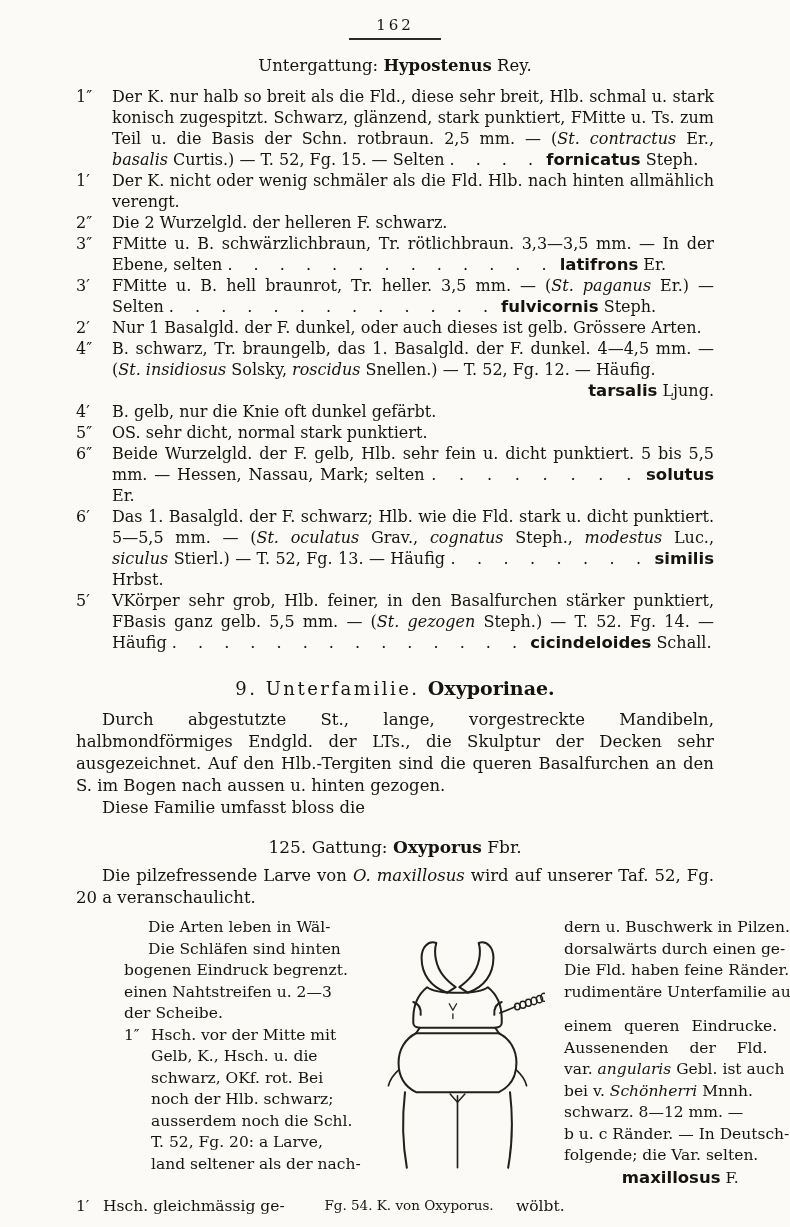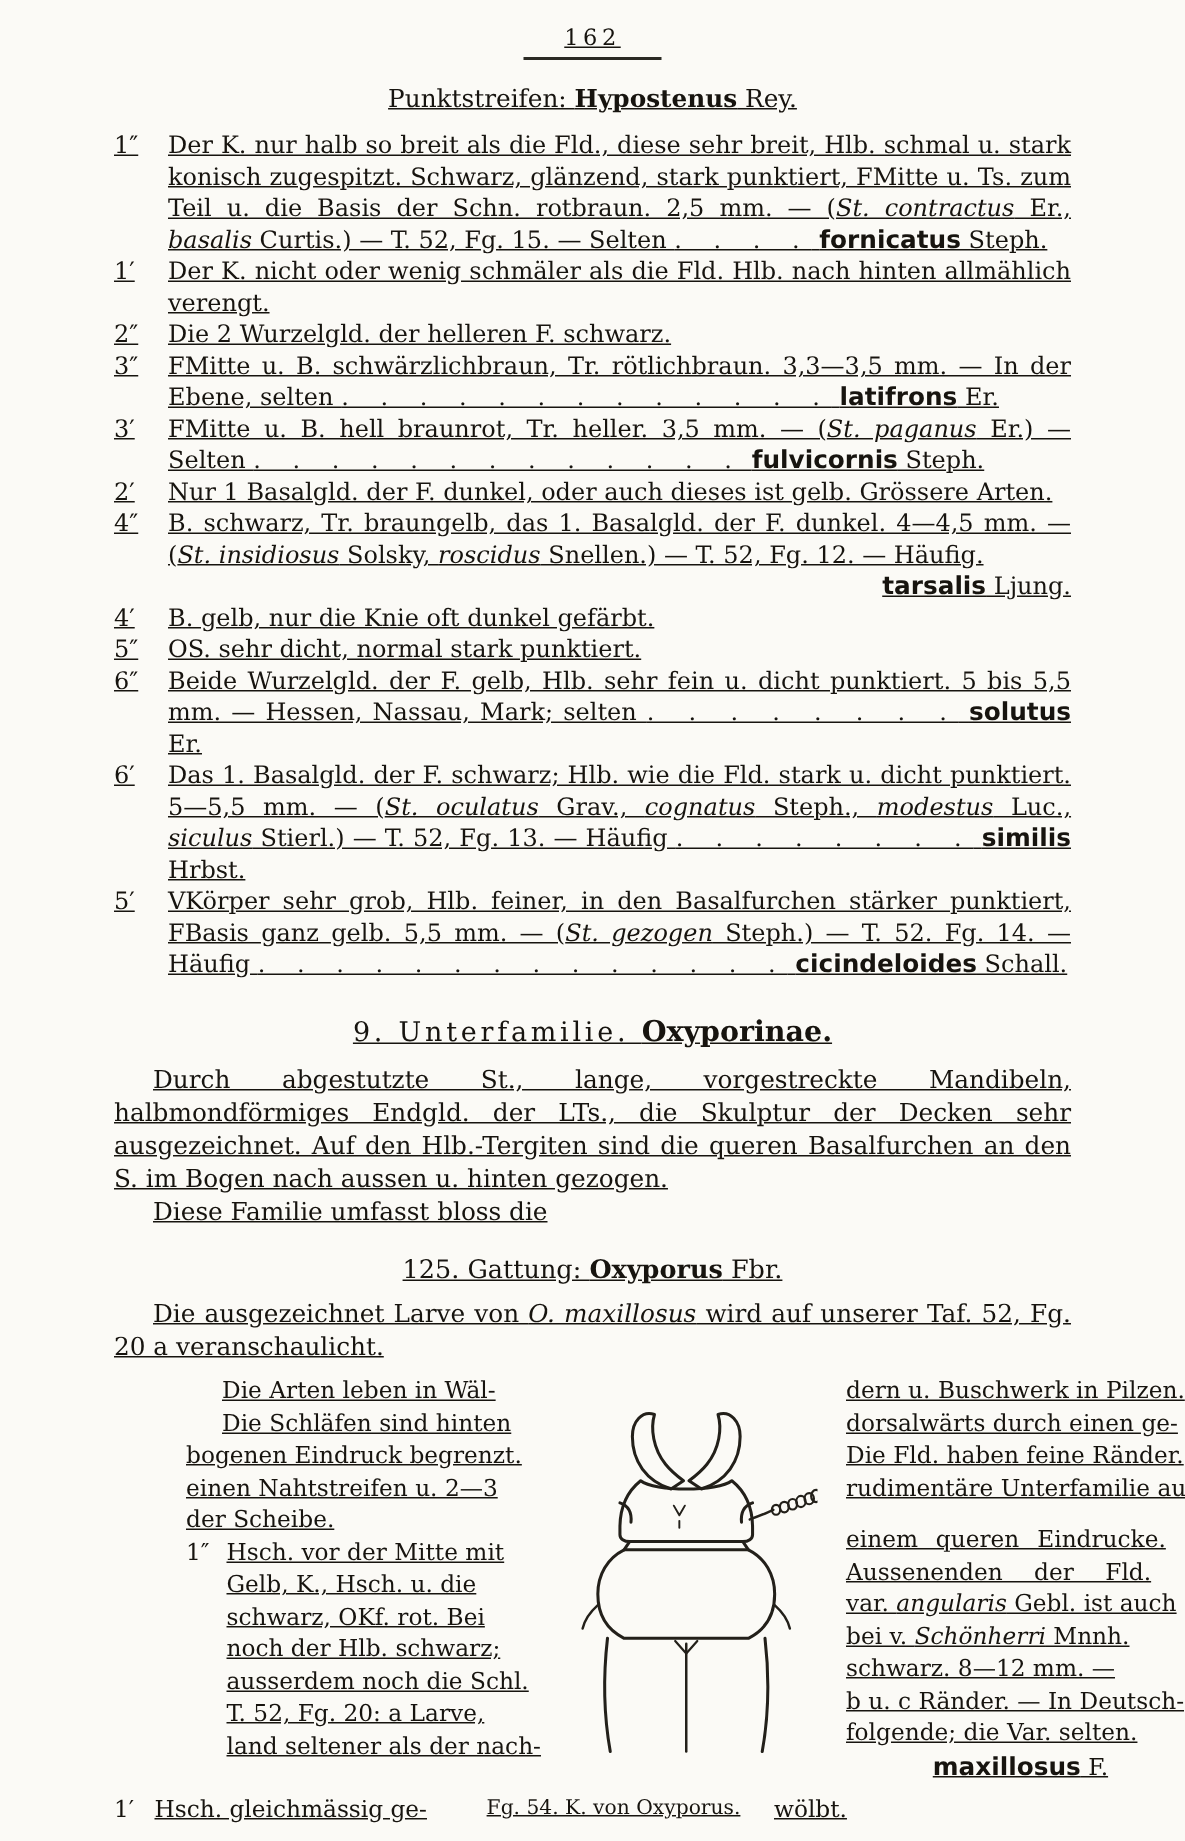--- a/index.html
+++ b/index.html
@@ -4,21 +4,21 @@
 <title>162</title>
 <style>
   * { margin:0; padding:0; box-sizing:border-box; }
   html,body { width:790px; height:1227px; }
   body {
     background:#fbfaf6;
     color:#17140f;
     font-family:"DejaVu Serif","Liberation Serif",serif;
     overflow:hidden;
   }
-  .page { width:790px; height:1142px; padding:16px 76px 0 76px;text-decoration:underline; }
+  .page { width:790px; height:1142px; padding:16px 76px 0 76px; }
 
   .pagenum { text-align:center; font-size:15px; letter-spacing:3px; }
   .pagerule { width:92px; border-bottom:2px solid #2b2archive8a24; border-bottom:2px solid #2b2a24; margin:4px auto 0 auto; }
 
   .subgenus { text-align:center; margin-top:16px; font-size:16.5px; }
 
   .key { margin-top:11px; font-size:16px; line-height:21px; }
   .key-item { display:flex; }
   .key-num { width:36px; flex:none; }
   .key-body { flex:1; text-align:justify; }
@@ -60,21 +60,21 @@
   .figure svg { display:block; }
 </style>
 </head>
 <body>
 
 <div class="page">
 
   <div class="pagenum">162</div>
   <div class="pagerule"></div>
 
-  <div class="subgenus"><span>Punktstreifen: </span><span class="s-b">Hypostenus</span><span> Rey.</span></div>
+  <div class="subgenus"><span>Untergattung: </span><span class="s-b">Hypostenus</span><span> Rey.</span></div>
 
   <div class="key" id="key-list">
       <div class="key-item">
         <span class="key-num">1″</span>
         <div class="key-body"><span>Der K. nur halb so breit als die Fld., diese sehr breit, Hlb. schmal u. stark konisch zugespitzt. Schwarz, glänzend, stark punktiert, FMitte u. Ts. zum Teil u. die Basis der Schn. rotbraun. 2,5 mm. — (</span><span class="s-i">St. contractus</span><span> Er., </span><span class="s-i">basalis</span><span> Curtis.) — T. 52, Fg. 15. — Selten </span><span class="s-leader">. . . .</span><span> </span><span class="s-sp">fornicatus</span><span> Steph.</span></div>
       </div>
       <div class="key-item">
         <span class="key-num">1′</span>
         <div class="key-body"><span>Der K. nicht oder wenig schmäler als die Fld. Hlb. nach hinten allmählich verengt.</span></div>
       </div>
@@ -120,21 +120,21 @@
       </div>
     </div>
 
   <div class="sec-heading"><span class="s-sperr">9. Unterfamilie.  </span><span class="s-b">Oxyporinae.</span></div>
 
   <p class="para">Durch abgestutzte St., lange, vorgestreckte Mandibeln, halbmondförmiges Endgld. der LTs., die Skulptur der Decken sehr ausgezeichnet. Auf den Hlb.-Tergiten sind die queren Basalfurchen an den S. im Bogen nach aussen u. hinten gezogen.</p>
   <p class="para note">Diese Familie umfasst bloss die</p>
 
   <div class="gen-heading"><span>125. Gattung: </span><span class="s-b">Oxyporus</span><span> Fbr.</span></div>
 
-  <p class="gen-intro"><span>Die ausgezeichnet Larve von </span><span class="s-i">O. maxillosus</span><span> wird auf unserer Taf. 52, Fg. 20 a veranschaulicht.</span></p>
+  <p class="gen-intro"><span>Die pilzefressende Larve von </span><span class="s-i">O. maxillosus</span><span> wird auf unserer Taf. 52, Fg. 20 a veranschaulicht.</span></p>
 
   <div class="wrap">
     <div class="wrap-left" id="left-col">
         <div class="tline ind"><span>Die Arten leben in Wäl-</span></div>
         <div class="tline ind"><span>Die Schläfen sind hinten</span></div>
         <div class="tline"><span>bogenen Eindruck begrenzt.</span></div>
         <div class="tline"><span>einen Nahtstreifen u. 2—3</span></div>
         <div class="tline"><span>der Scheibe.</span></div>
         <div class="tline"><span class="s-num">1″</span><span>Hsch. vor der Mitte mit</span></div>
         <div class="tline hang"><span>Gelb, K., Hsch. u. die</span></div>

